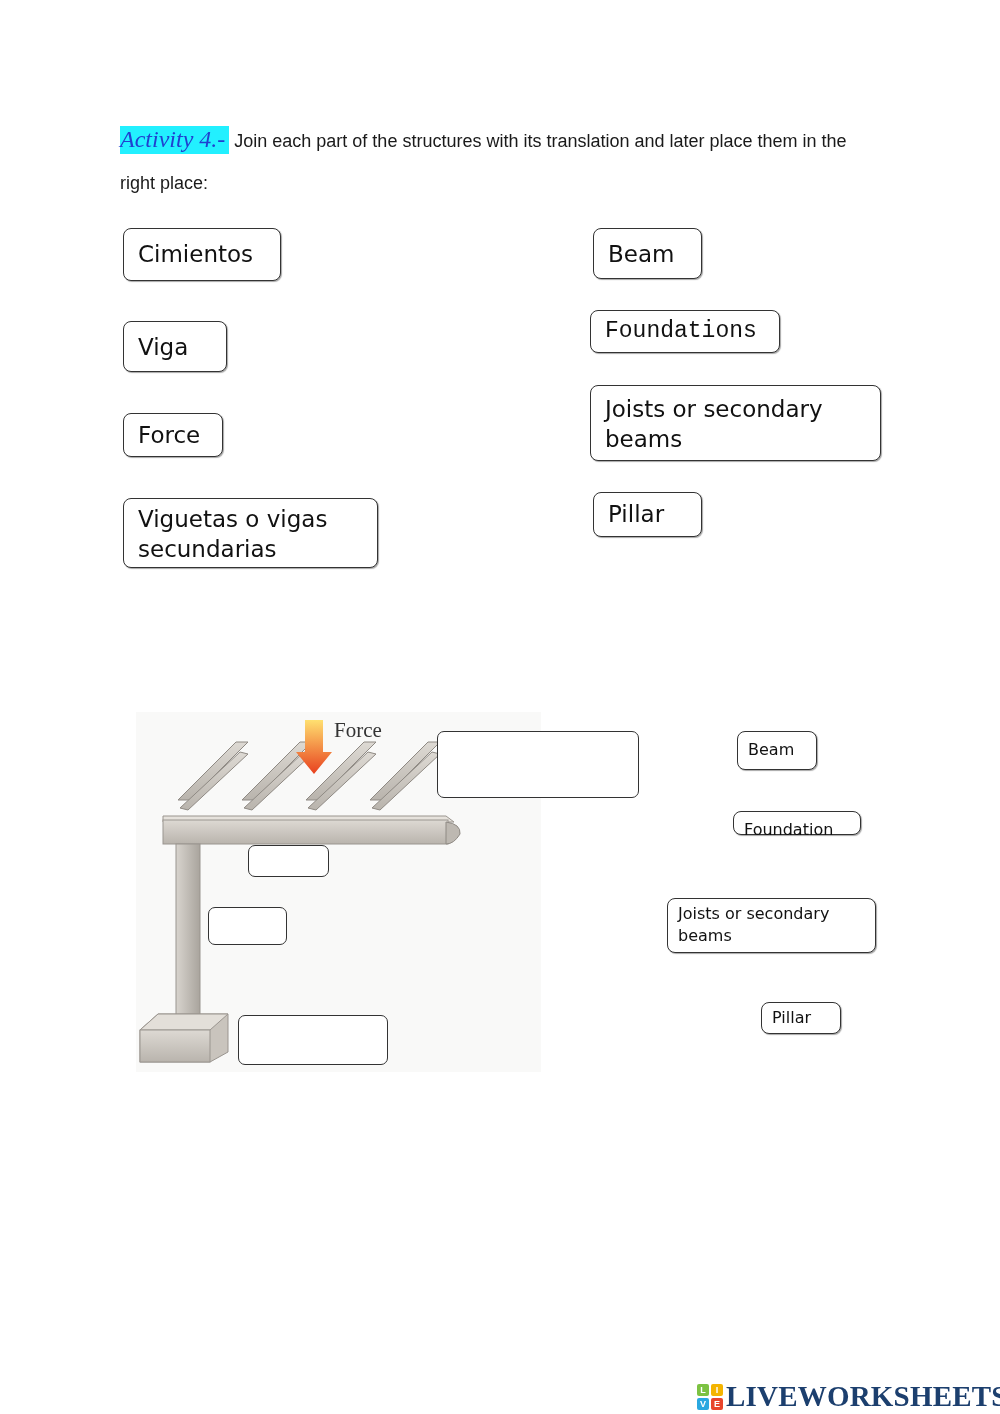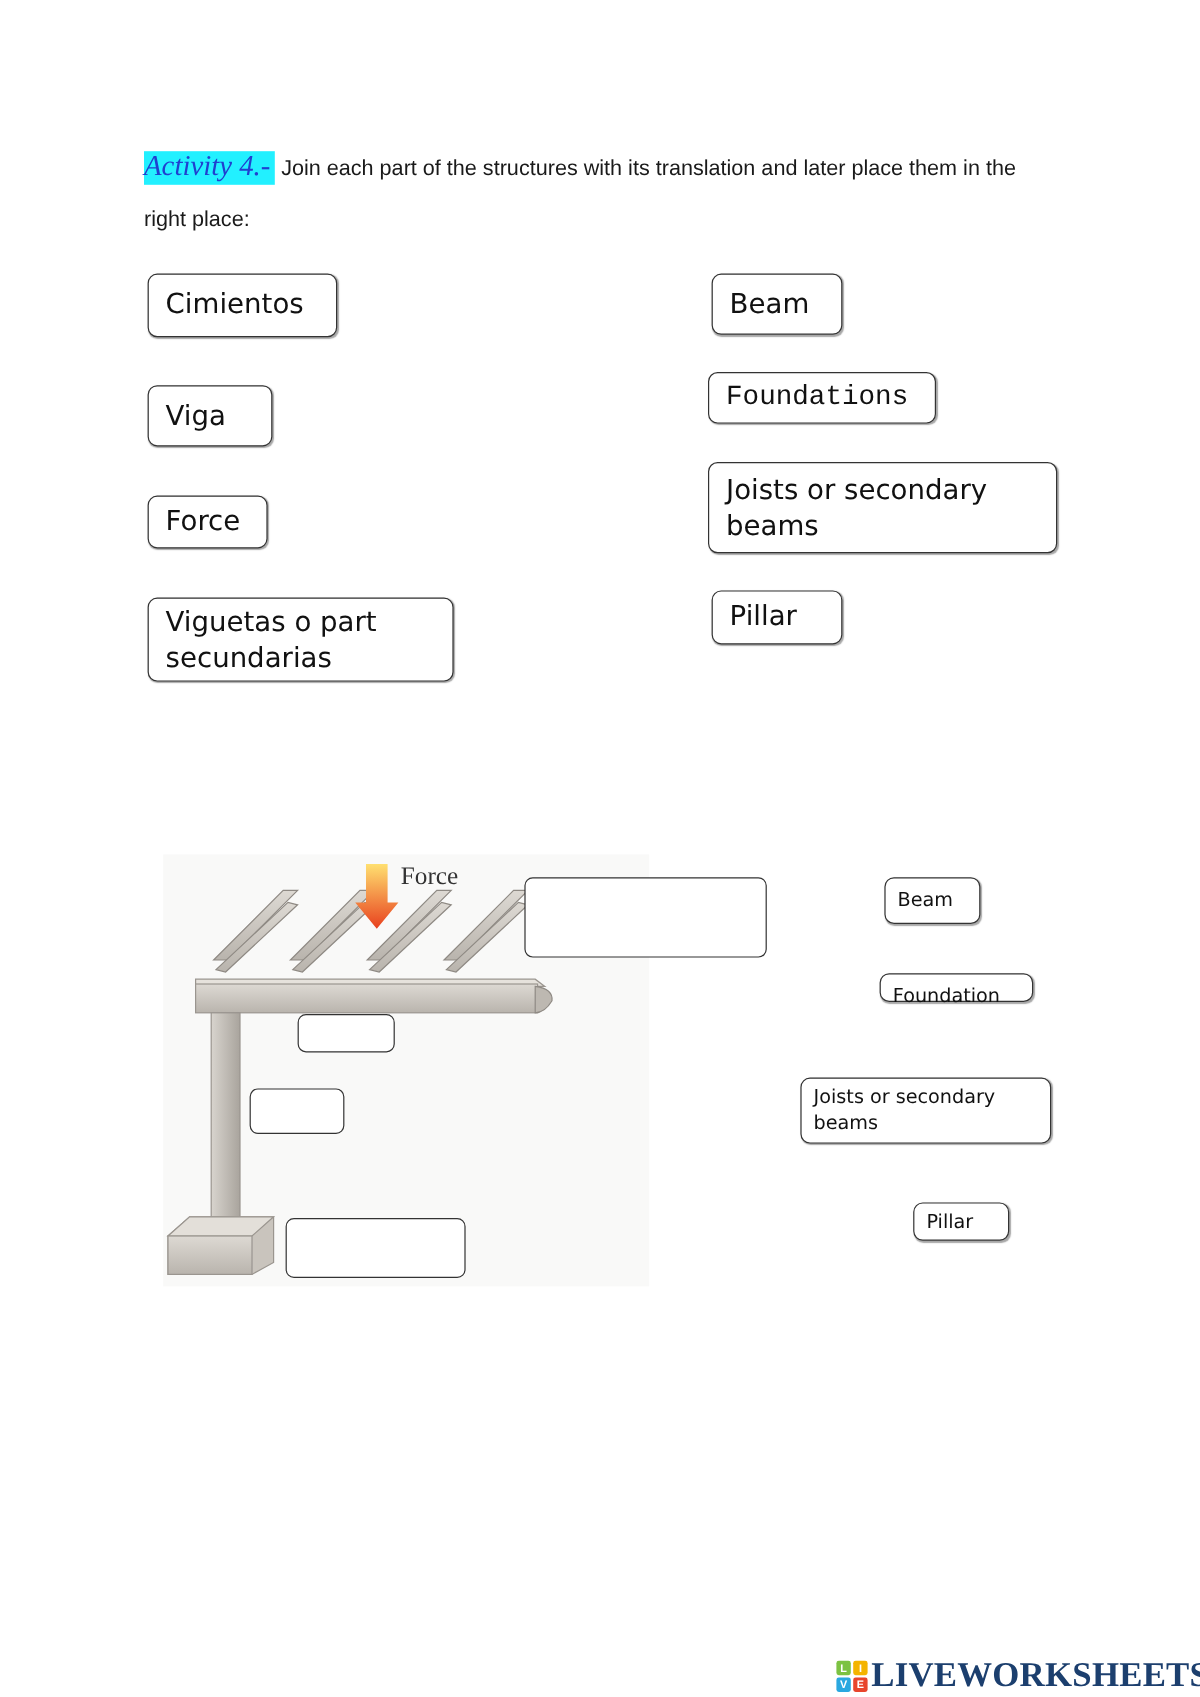--- a/index.html
+++ b/index.html
@@ -25,21 +25,21 @@
 </head>
 <body>
 
 <div class="abs instr">
   <span class="activity-label">Activity 4.-</span><span> Join each part of the structures with its translation and later place them in the right place:</span>
 </div>
 
 <div class="card big" style="left:123px;top:228px;width:158px;height:53px;"><span>Cimientos</span></div>
 <div class="card big" style="left:123px;top:321px;width:104px;height:51px;"><span>Viga</span></div>
 <div class="card big" style="left:123px;top:413px;width:100px;height:44px;padding-top:6px;"><span>Force</span></div>
-<div class="card big" style="left:123px;top:498px;width:255px;height:70px;padding-top:5px;"><span>Viguetas o part secundarias</span></div>
+<div class="card big" style="left:123px;top:498px;width:255px;height:70px;padding-top:5px;"><span>Viguetas o vigas secundarias</span></div>
 
 <div class="card big" style="left:593px;top:228px;width:109px;height:51px;"><span>Beam</span></div>
 <div class="card big" style="left:590px;top:310px;width:190px;height:43px;padding-top:5px;font-family:Liberation Mono, monospace;"><span>Foundations</span></div>
 <div class="card big" style="left:590px;top:385px;width:291px;height:76px;padding-top:8px;"><span>Joists or secondary beams</span></div>
 <div class="card big" style="left:593px;top:492px;width:109px;height:45px;padding-top:6px;"><span>Pillar</span></div>
 
 <div class="figure">
   <svg width="405" height="360" viewBox="0 0 405 360">
     <defs>
       <linearGradient id="conc" x1="0" y1="0" x2="0" y2="1">

